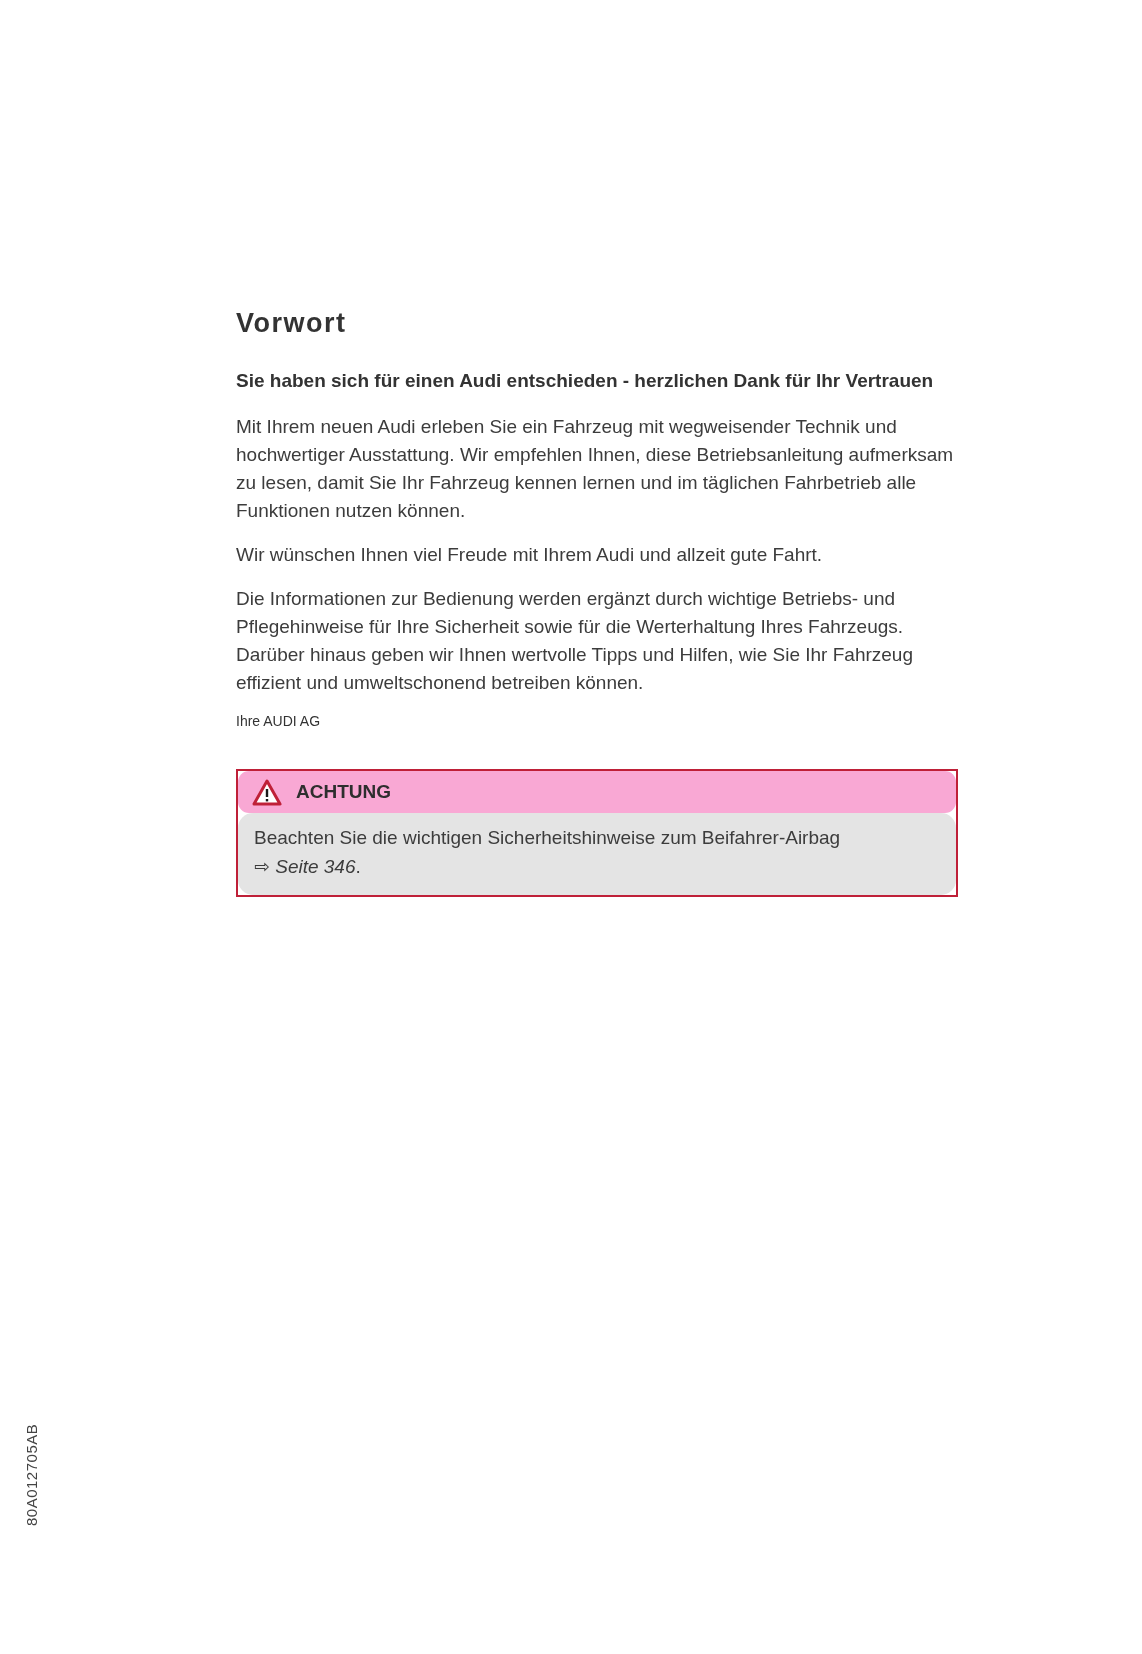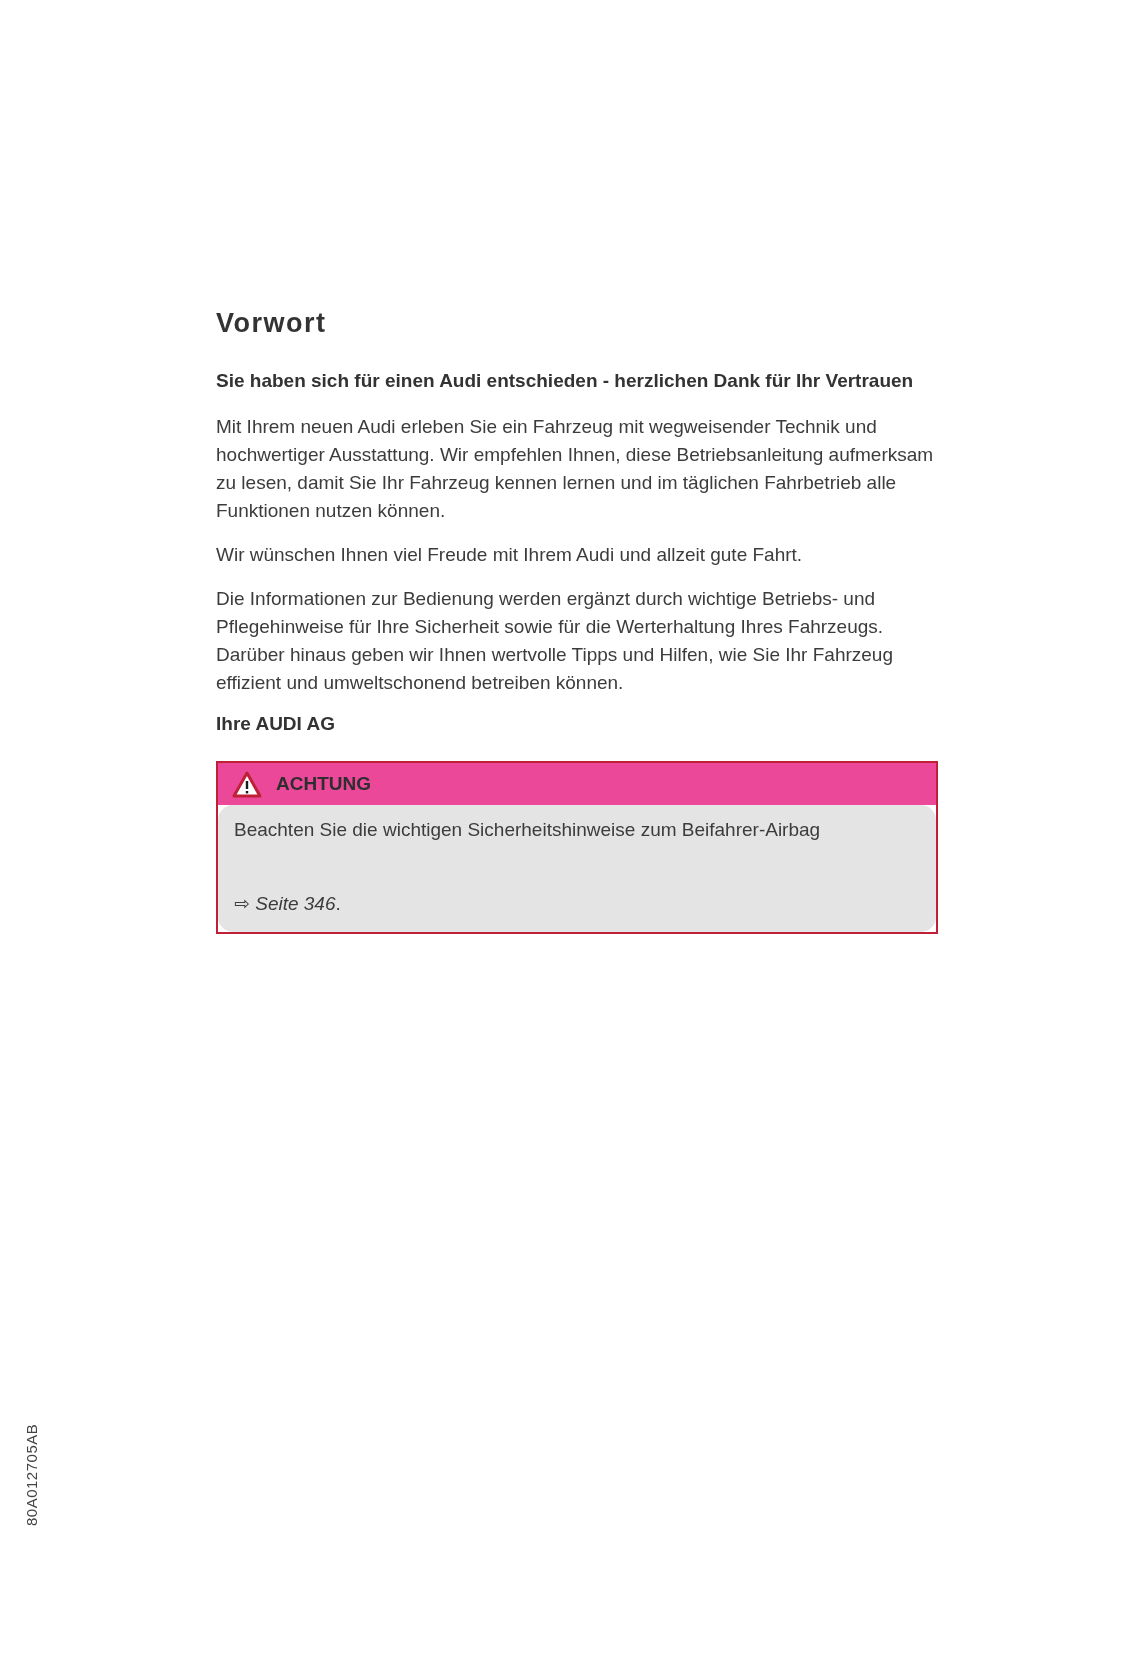--- a/index.html
+++ b/index.html
@@ -10,21 +10,21 @@
   }
   .page {
     position: relative;
     width: 1142px;
     height: 1654px;
     background: #ffffff;
     overflow: hidden;
   }
   .content {
     position: absolute;
-    left: 216px;
+    left: 236px;
     top: 308px;
     width: 722px;
   }
   .page-title {
     font-size: 27px;
     font-weight: 700;
     letter-spacing: 1.5px;
     color: #333333;
     margin-bottom: 26px;
   }
@@ -36,52 +36,53 @@
     margin-bottom: 18px;
     margin-top: 28px;
   }
   .para {
     font-size: 19px;
     line-height: 28px;
     color: #3c3c3c;
     margin-bottom: 16px;
   }
   .signature {
-    font-size: 19px;
-    font-weight: 700;
+    font-size: 14px;
+    font-weight: 400;
     color: #333333;
-    margin-bottom: 26px;
+    margin-bottom: 40px;
   }
   .warning-box {
     margin-top: 18px;
     border: 2px solid #bf2038;
     width: 722px;
   }
   .warning-header {
     display: flex;
     align-items: center;
     gap: 14px;
-    background: #ec4899;
+    background: #f9a8d4;
     padding: 7px 14px;
     min-height: 42px;
+    border-radius: 11px;
   }
   .warning-label {
     font-size: 19px;
     font-weight: 700;
     color: #2e2e2e;
   }
   .warning-body {
     background: #e4e4e4;
     padding: 10px 16px 14px 16px;
     font-size: 19px;
     line-height: 29px;
     color: #3c3c3c;
     border-radius: 15px;
   }
-  .warning-ref-line { display: block; margin-top: 45px; }
+  .warning-ref-line { display: block; }
   .ref-arrow { font-style: normal; }
   .ref-italic { font-style: italic; }
   .warn-icon { display: block; }
   .side-code {
     position: absolute;
     left: 40px;
     bottom: 128px;
     transform-origin: left bottom;
     transform: rotate(-90deg);
     font-size: 15px;

